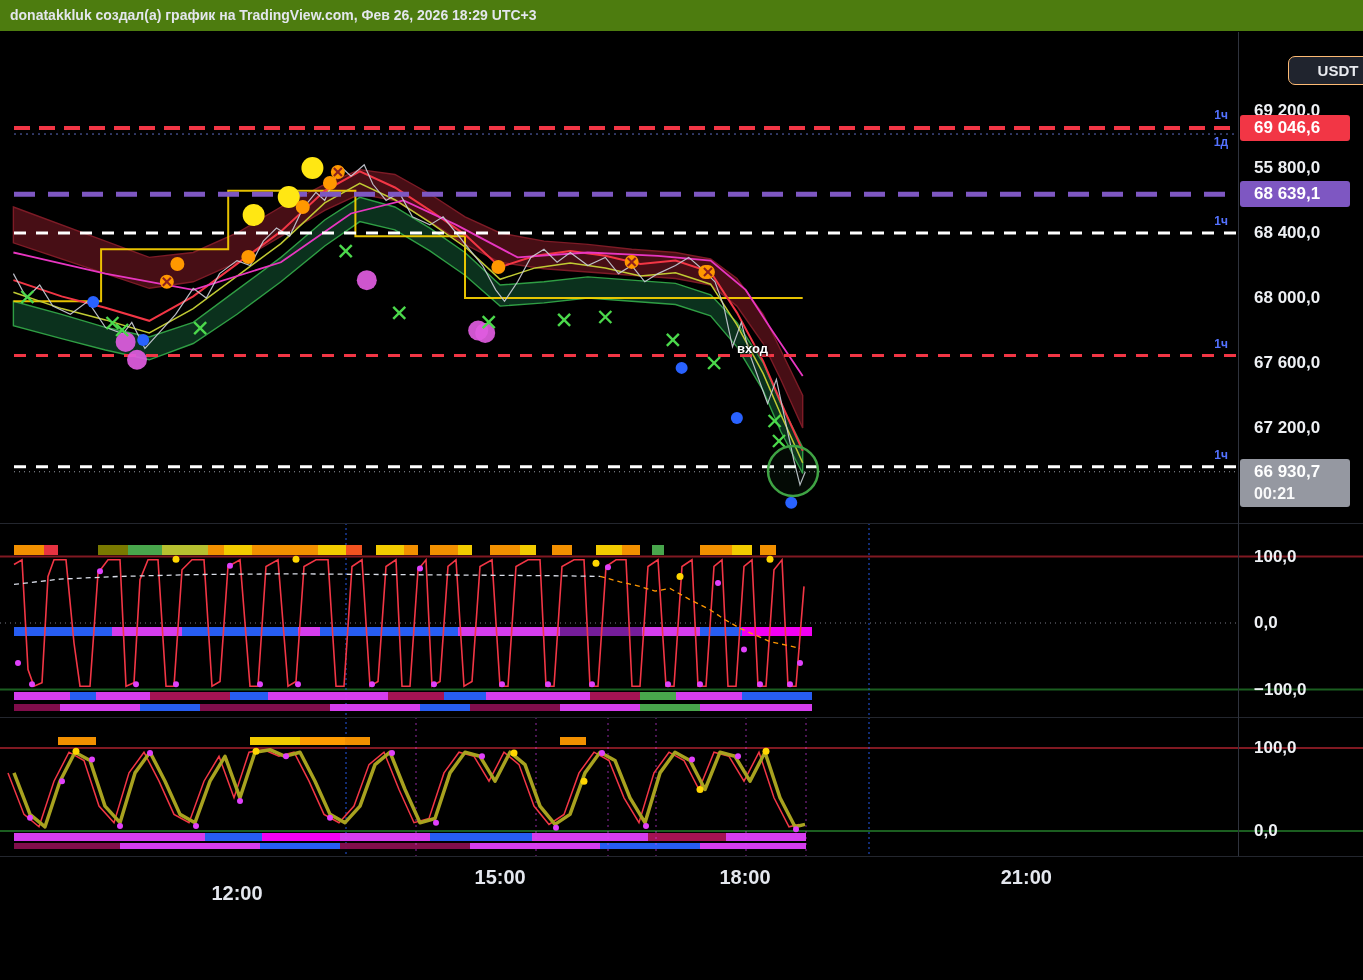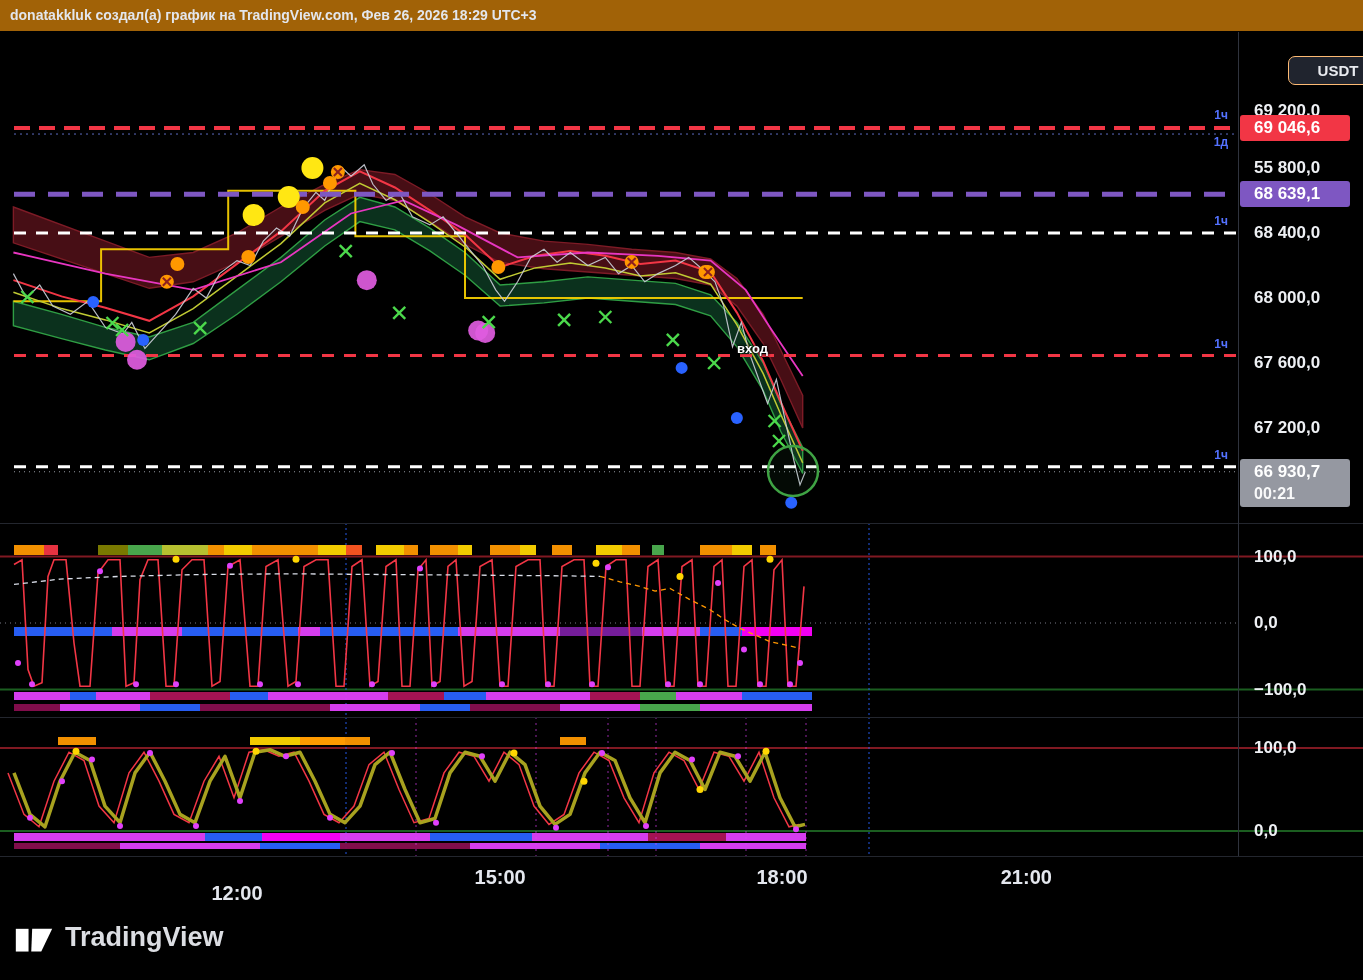--- a/index.html
+++ b/index.html
@@ -1,18 +1,18 @@
 <!DOCTYPE html>
 <html><head>
 <meta charset="utf-8">
 <style>
   html,body{margin:0;padding:0;background:#000;}
   .app{position:relative;width:1363px;height:980px;background:#000;overflow:hidden;
        font-family:"Liberation Sans","DejaVu Sans",sans-serif;}
-  .topbar{position:absolute;left:0;top:0;width:1363px;height:31px;background:#a16207;
+  .topbar{position:absolute;left:0;top:0;width:1363px;height:31px;background:#4d7c0f;
           color:#e3e6ec;font-size:14px;font-weight:700;line-height:31px;padding-left:10px;
           box-sizing:border-box;white-space:nowrap;}
   svg.pane{position:absolute;left:0;display:block;}
   #svg-main{top:32px;}
   #svg-osc1{top:523px;}
   #svg-osc2{top:717px;}
   .vsep{position:absolute;left:1238px;top:32px;width:1px;height:824px;background:#2f333d;}
   .hsep{position:absolute;left:0;width:1363px;height:1px;background:#23262e;}
   .tick,.scale{position:absolute;left:1254px;color:#eef0f4;font-size:17px;font-weight:700;
                height:20px;line-height:20px;white-space:nowrap;}
@@ -290,26 +290,19 @@
       <div class="scale" style="top: 546.5px;">100,0</div>
       <div class="scale" style="top: 613px;">0,0</div>
       <div class="scale" style="top: 679.5px;">−100,0</div>
       <div class="scale" style="top: 738px;">100,0</div>
       <div class="scale" style="top: 821px;">0,0</div>
     </div>
 
   <div id="timeaxis">
       <div class="tlabel" style="left: 192px; margin-top: 16px;">12:00</div>
       <div class="tlabel" style="left: 455.1px;">15:00</div>
-      <div class="tlabel" style="left: 737px;">18:00</div>
+      <div class="tlabel" style="left: 700px;">18:00</div>
       <div class="tlabel" style="left: 981.3px;">21:00</div>
     </div>
 
   <div id="entry-label" class="entry" style="left: 737.061px; top: 316.625px; margin-top: 24px;">вход</div>
 
-  <div class="brand">
-    <svg width="40" height="32" viewBox="0 0 44 34">
-      <polygon points="2,8 16,8 16,33 2,33" fill="#ffffff"></polygon>
-      <polygon points="20,8 42,8 30,33 19,33" fill="#ffffff"></polygon>
-    </svg>
-    <span>TradingView</span>
-  </div>
 </div>
 
 </body></html>

